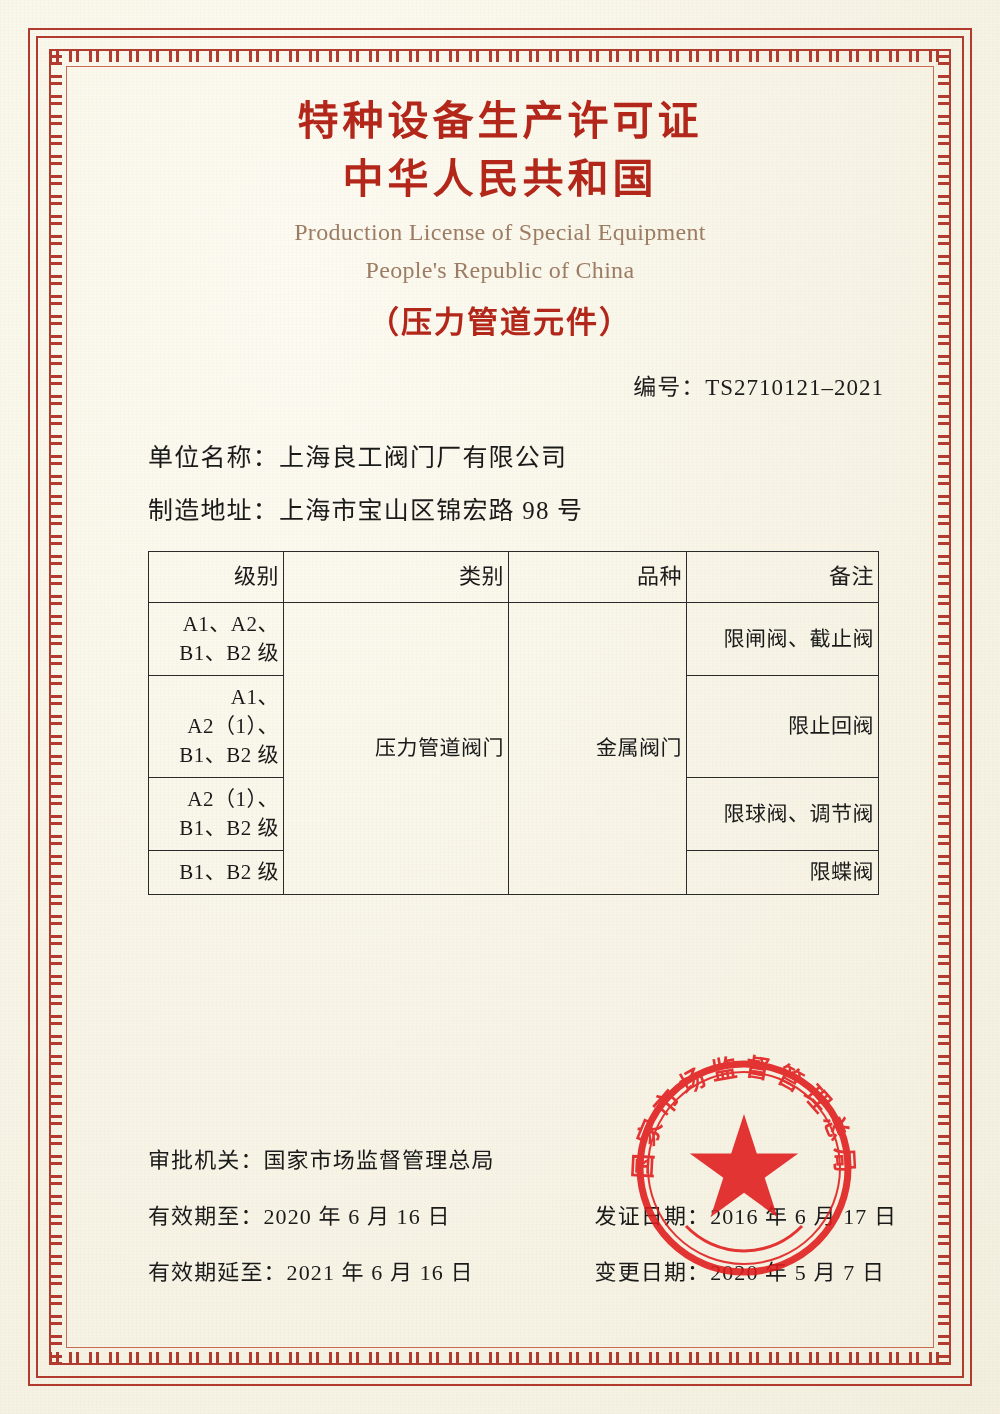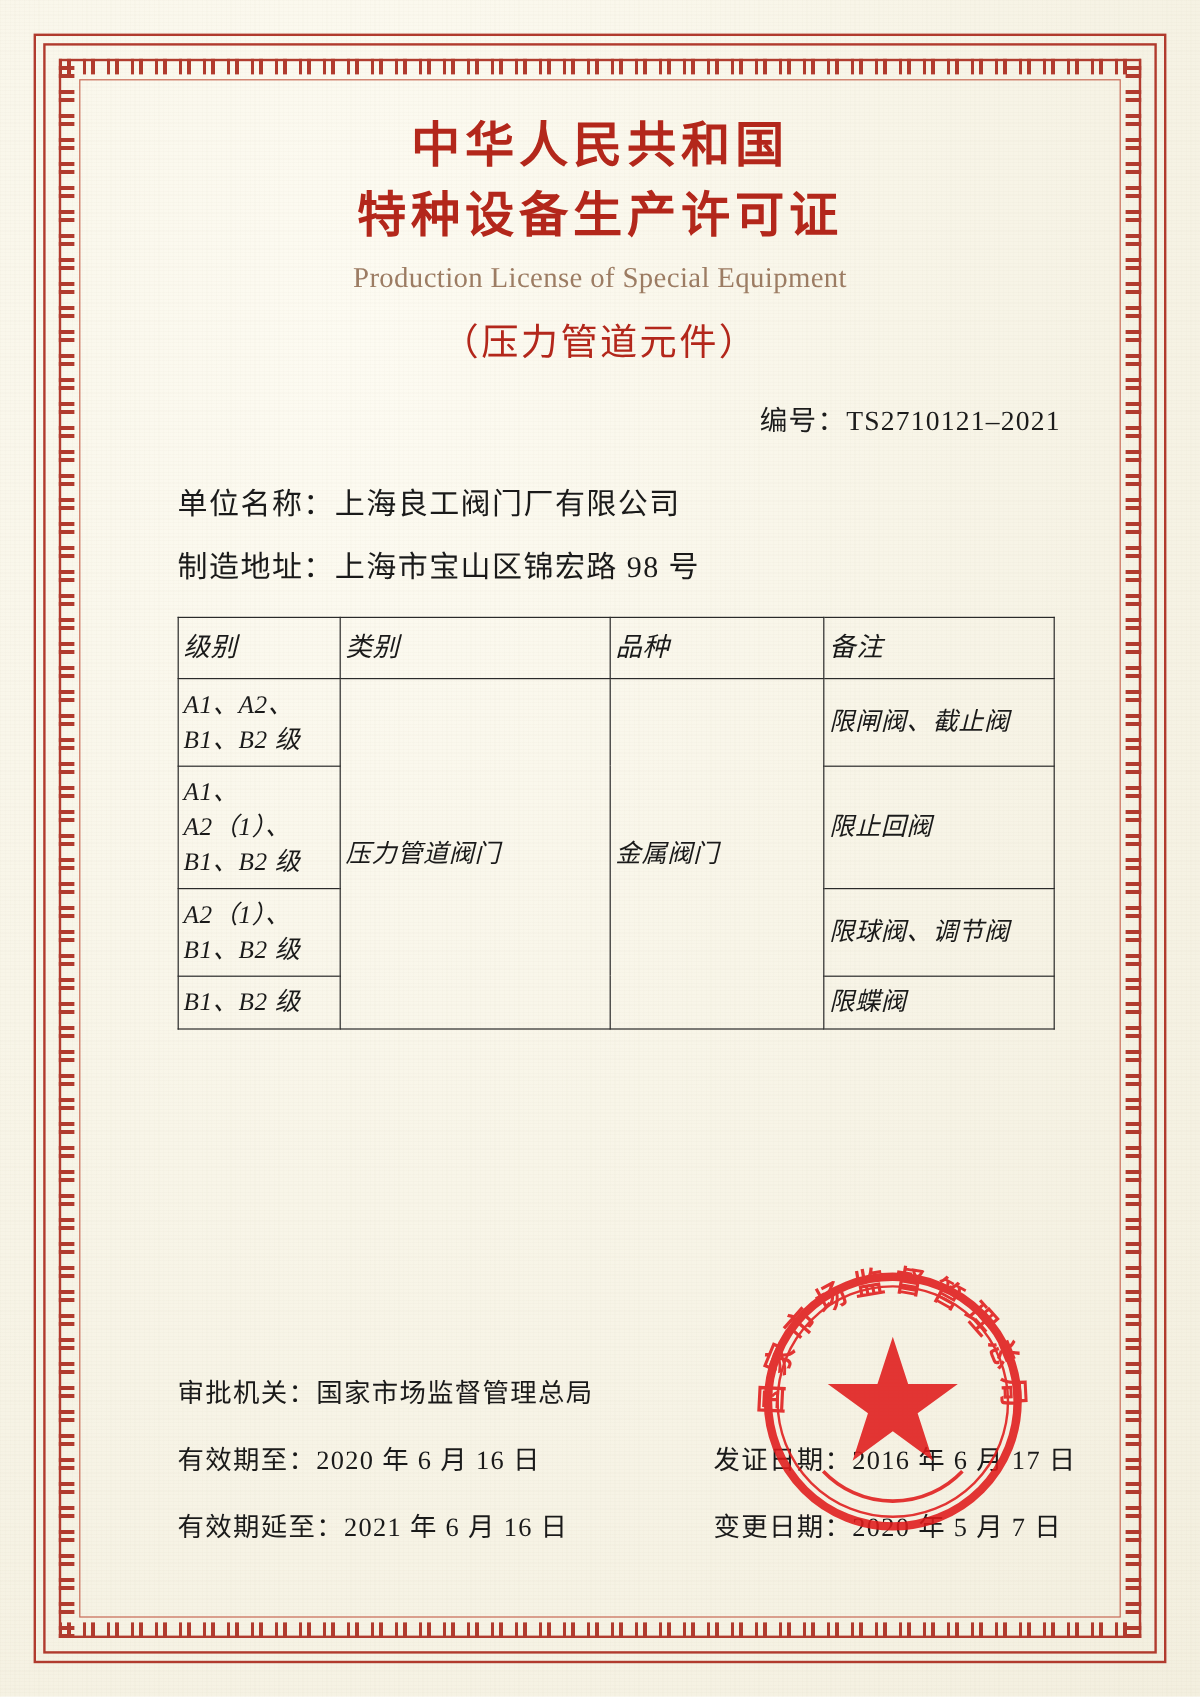--- a/index.html
+++ b/index.html
@@ -96,21 +96,21 @@
     line-height: 1.55;
     letter-spacing: .3px;
     margin-top: 6px;
   }
   .title-en.line2 { margin-top: 0; }
   .title-sub {
     color: #b3271b;
     font-size: 31px;
     letter-spacing: 2px;
     margin-top: 8px;
-    font-weight: 400;
+    font-weight: 700;
     text-align: center;
   }
 
   .serial-row {
     margin-top: 26px;
     text-align: right;
     padding-right: 26px;
     font-size: 23px;
     color: #1c1c1c;
     letter-spacing: 1px;
@@ -137,26 +137,25 @@
   
   table.scope {
     margin: 18px 0 0 58px;
     border-collapse: collapse;
     width: 730px;
     table-layout: fixed;
   }
   table.scope th,
   table.scope td {
     border: 1px solid #2a2a2a;
-    text-align: left;
+    text-align: right;
     font-size: 21px;
     letter-spacing: .5px;
     padding: 7px 4px;
     line-height: 1.38;
-    font-style: italic;
   }
   table.scope th { font-weight: normal; font-size: 22px; padding: 10px 4px; }
   .col-grade  { width: 135px; }
   .col-cat    { width: 225px; }
   .col-kind   { width: 178px; }
   .col-note   { width: 192px; }
   td.note { text-align: left; padding-left: 18px; }
   td.mid  { font-size: 22px; }
 
   
@@ -192,23 +191,24 @@
 <div class="certificate">
   <div class="paper-texture"></div>
 
   <div class="border-outer"></div>
   <div class="border-key"></div>
   <div class="border-inner"></div>
 
   <div class="content">
 
     <div class="title-block">
+      <div class="title-cn line2">特种设备生产许可证</div>
       <div class="title-cn">中华人民共和国</div>
-      <div class="title-cn line2">特种设备生产许可证</div>
       <div class="title-en">Production License of Special Equipment</div>
+      <div class="title-en line2">People's Republic of China</div>
       <div class="title-sub">（压力管道元件）</div>
     </div>
 
     <div class="serial-row">
       <span>编号：</span><span>TS2710121–2021</span>
     </div>
 
     <div class="fields">
       <div class="field-row">
         <span class="field-label">单位名称：</span><span class="field-value">上海良工阀门厂有限公司</span>

